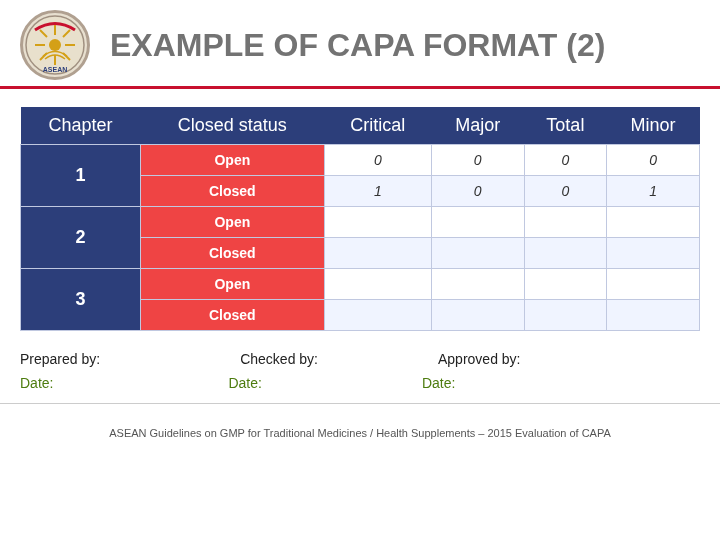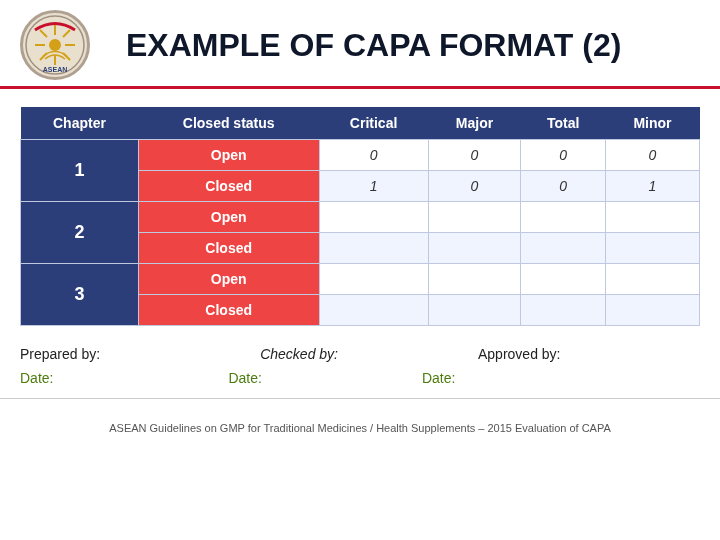--- a/index.html
+++ b/index.html
@@ -26,22 +26,22 @@
       border: 3px solid #b0a090;
       display: flex;
       align-items: center;
       justify-content: center;
       flex-shrink: 0;
       overflow: hidden;
     }
     .title-text {
       font-size: 32px;
       font-weight: bold;
-      color: #0f172a;
-      margin-left: 36px;
+      color: #737373;
+      margin-left: 20px;
     }
 
     
     .content {
       padding: 10px 20px 0 20px;
     }
 
     
     table {
       width: 100%;
@@ -49,22 +49,22 @@
       margin-top: 8px;
       font-size: 14px;
     }
     thead tr {
       background: #2c3e7a;
       color: #fff;
     }
     thead th {
       padding: 8px 10px;
       text-align: center;
-      font-weight: bold;
-      font-size: 14px;
+      font-weight: normal;
+      font-size: 18px;
     }
     tbody tr {
       border-bottom: 1px solid #ccc;
     }
     tbody tr:nth-child(even) {
       background: #f0f4ff;
     }
     tbody td {
       padding: 7px 10px;
       text-align: center;
@@ -81,21 +81,21 @@
     .finding-cell {
       background: #ef4444;
       color: #fff;
       font-weight: bold;
     }
 
     
     .footer-section {
       padding: 10px 20px 4px 20px;
       display: flex;
-      gap: 80px;
+      gap: 60px;
     }
     .footer-item {
       font-size: 14px;
       color: #222;
     }
     .date-section {
       padding: 4px 20px 4px 20px;
       display: flex;
       gap: 60px;
     }
@@ -206,21 +206,21 @@
           <td></td>
           <td></td>
           <td></td>
         </tr>
       </tbody>
   </table>
 </div>
 
 <div class="footer-section" style="margin-top:10px;">
   <div class="footer-item">Prepared by:</div>
-  <div class="footer-item" style="margin-left:80px;font-style:italic;">Checked by:</div>
+  <div class="footer-item" style="margin-left:80px;">Checked by:</div>
   <div class="footer-item" style="margin-left:60px;">Approved by:</div>
 </div>
 <div class="date-section">
   <div class="date-item">Date:</div>
   <div class="date-item" style="margin-left:115px;">Date:</div>
   <div class="date-item" style="margin-left:100px;">Date:</div>
 </div>
 
 <div class="bottom-note">ASEAN Guidelines on GMP for Traditional Medicines / Health Supplements – 2015
 Evaluation of CAPA</div>

